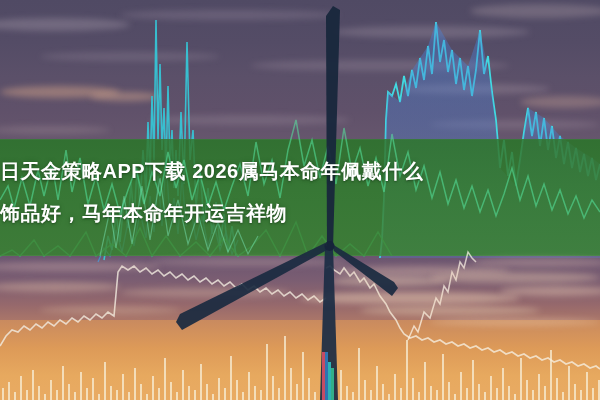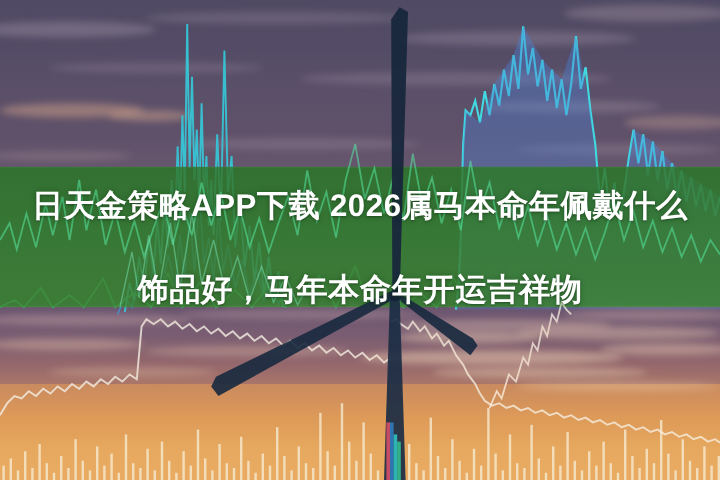--- a/index.html
+++ b/index.html
@@ -34,26 +34,26 @@
     background:radial-gradient(ellipse 300px 70px at 150px 200px,rgba(150,210,140,.22),transparent 70%),
                radial-gradient(ellipse 260px 60px at 470px 215px,rgba(150,215,150,.20),transparent 70%);
   }
 
   
   .cl{position:absolute;border-radius:50%;filter:blur(3px);pointer-events:none;}
 
   
   .headline{
     position:absolute;left:0;top:150px;width:600px;
-    text-align:center;color:#ffffff;
-    font-size:26px;font-weight:bold;line-height:42px;
+    text-align:left;color:#ffffff;
+    font-size:20px;font-weight:bold;line-height:42px;
     letter-spacing:.5px;
     text-shadow:0 1px 2px rgba(20,50,20,.55),0 0 5px rgba(20,60,20,.35);
   }
-  .headline .l2{display:block;margin-top:28px;}
+  .headline .l2{display:block;}
 
   
   .turbine{position:absolute;left:0;top:0;width:600px;height:400px;}
 </style>
 </head>
 <body>
 
 <div class="stage">
 
   <div class="sky-top"></div>

